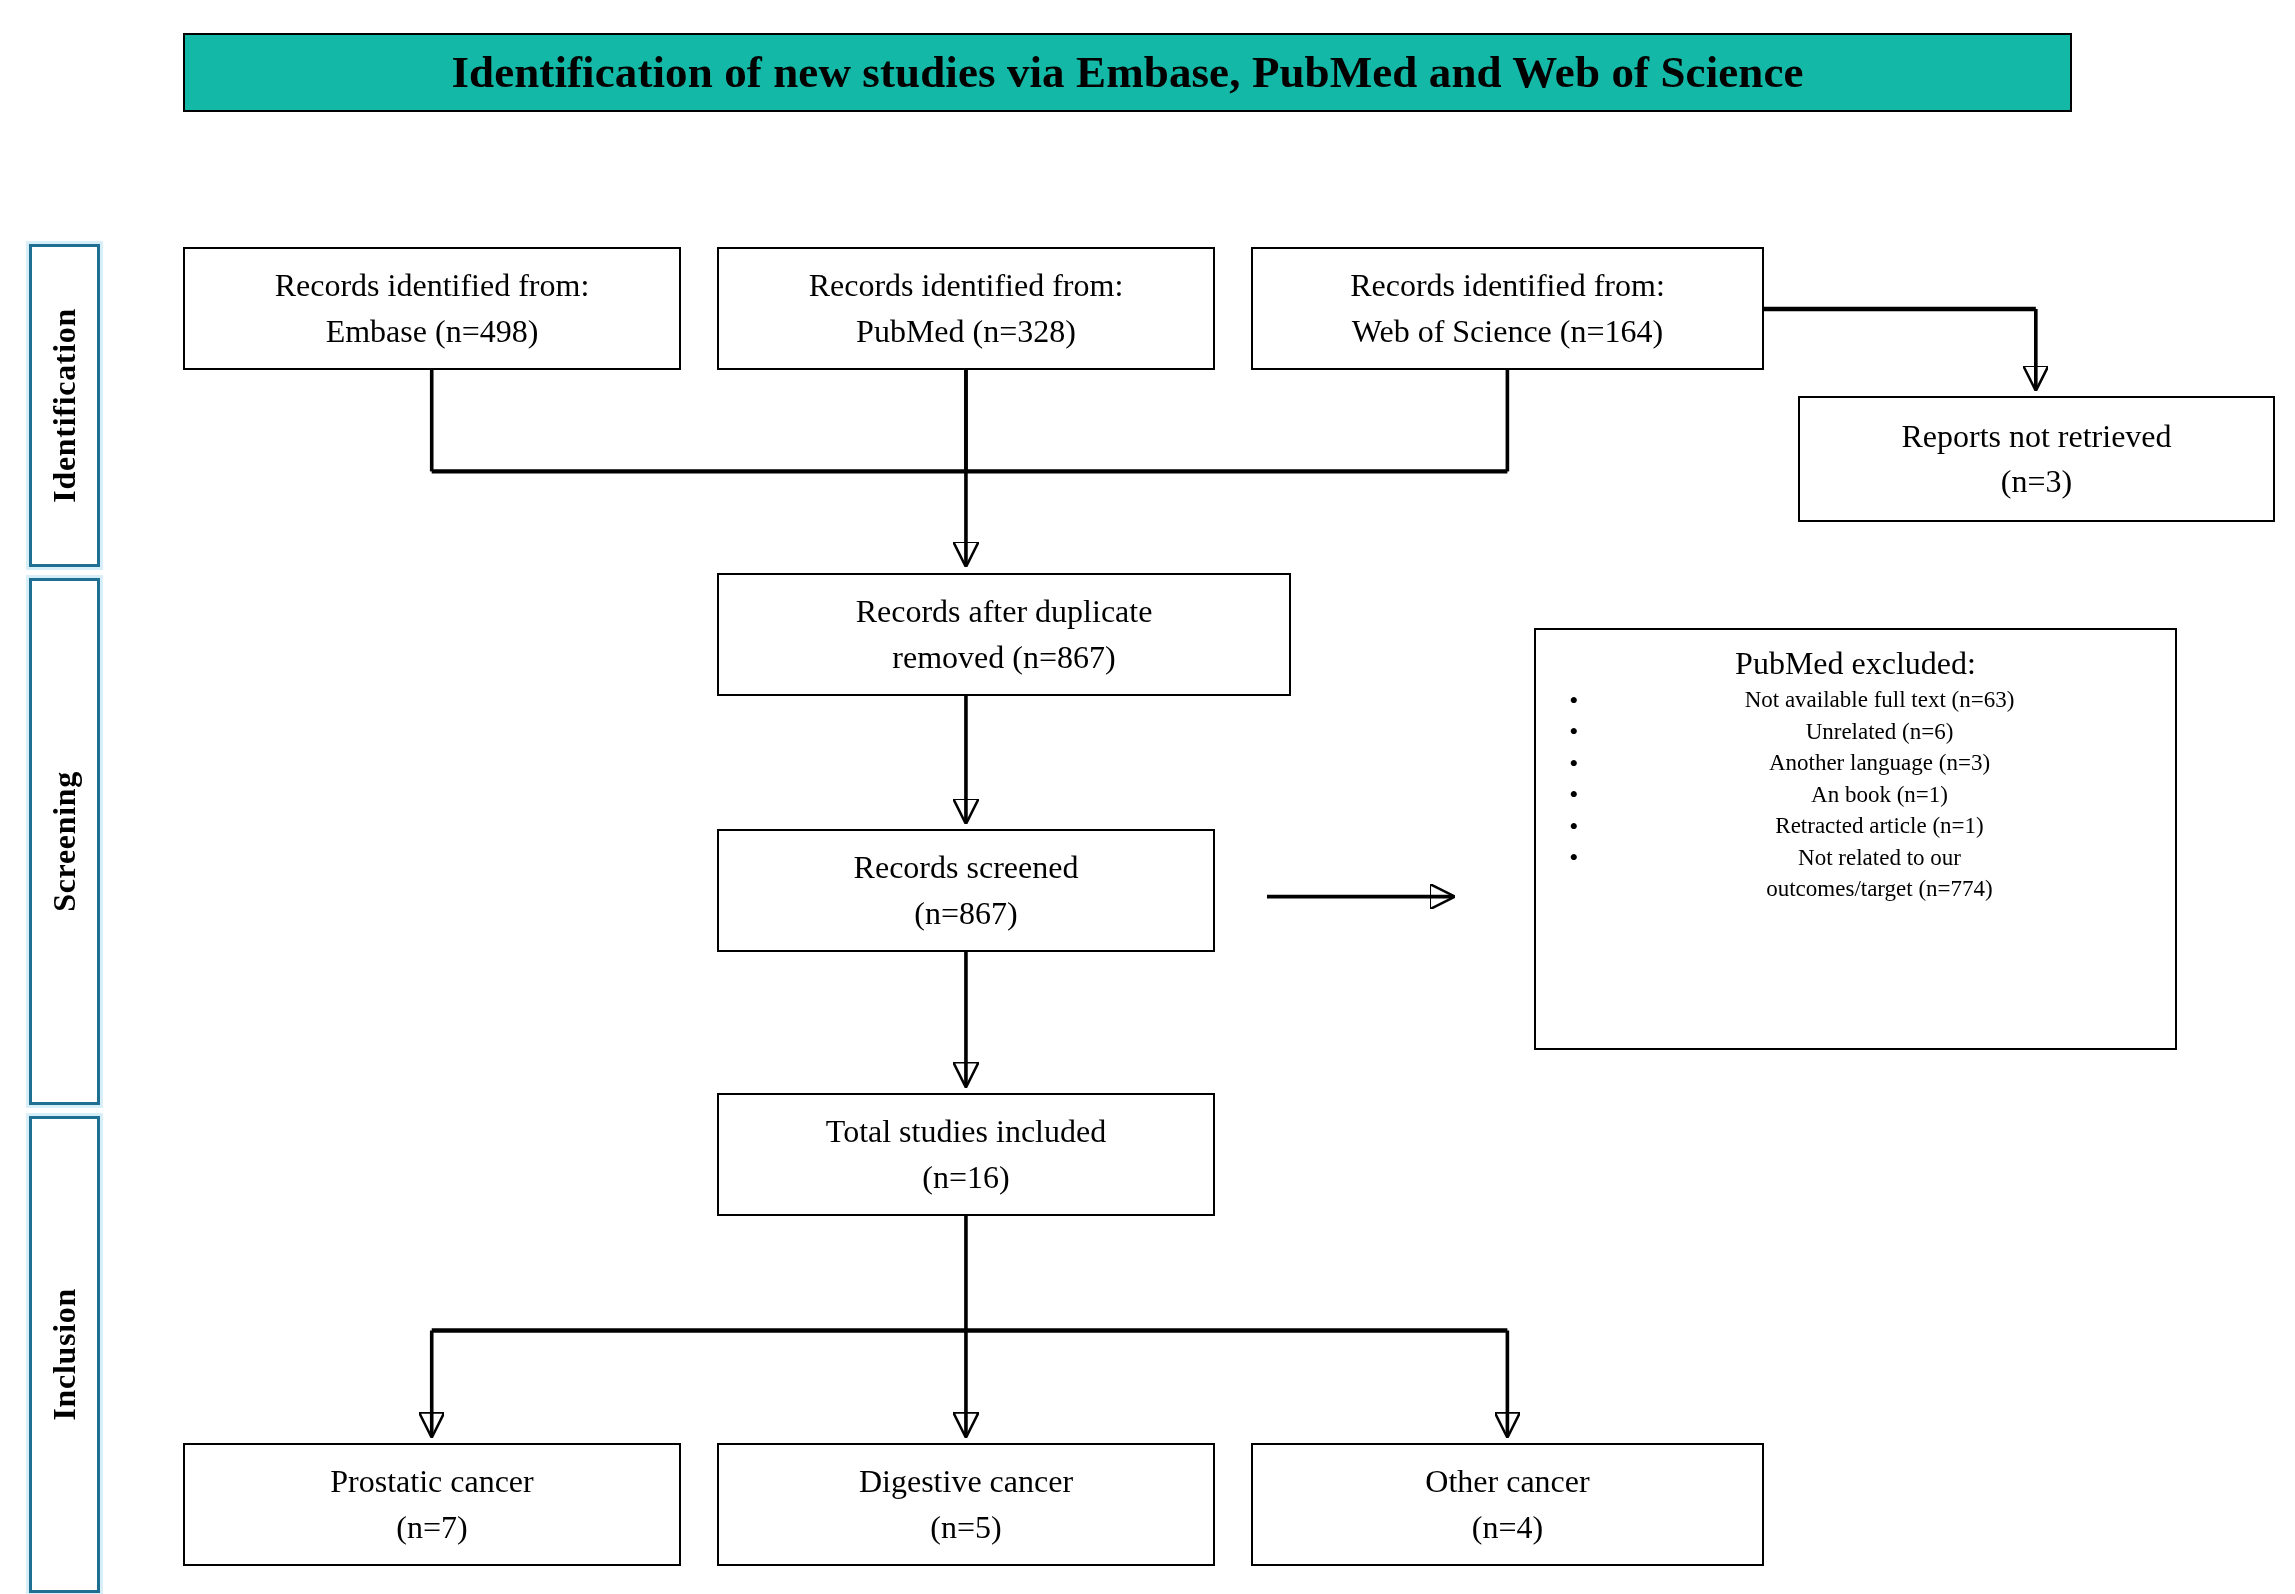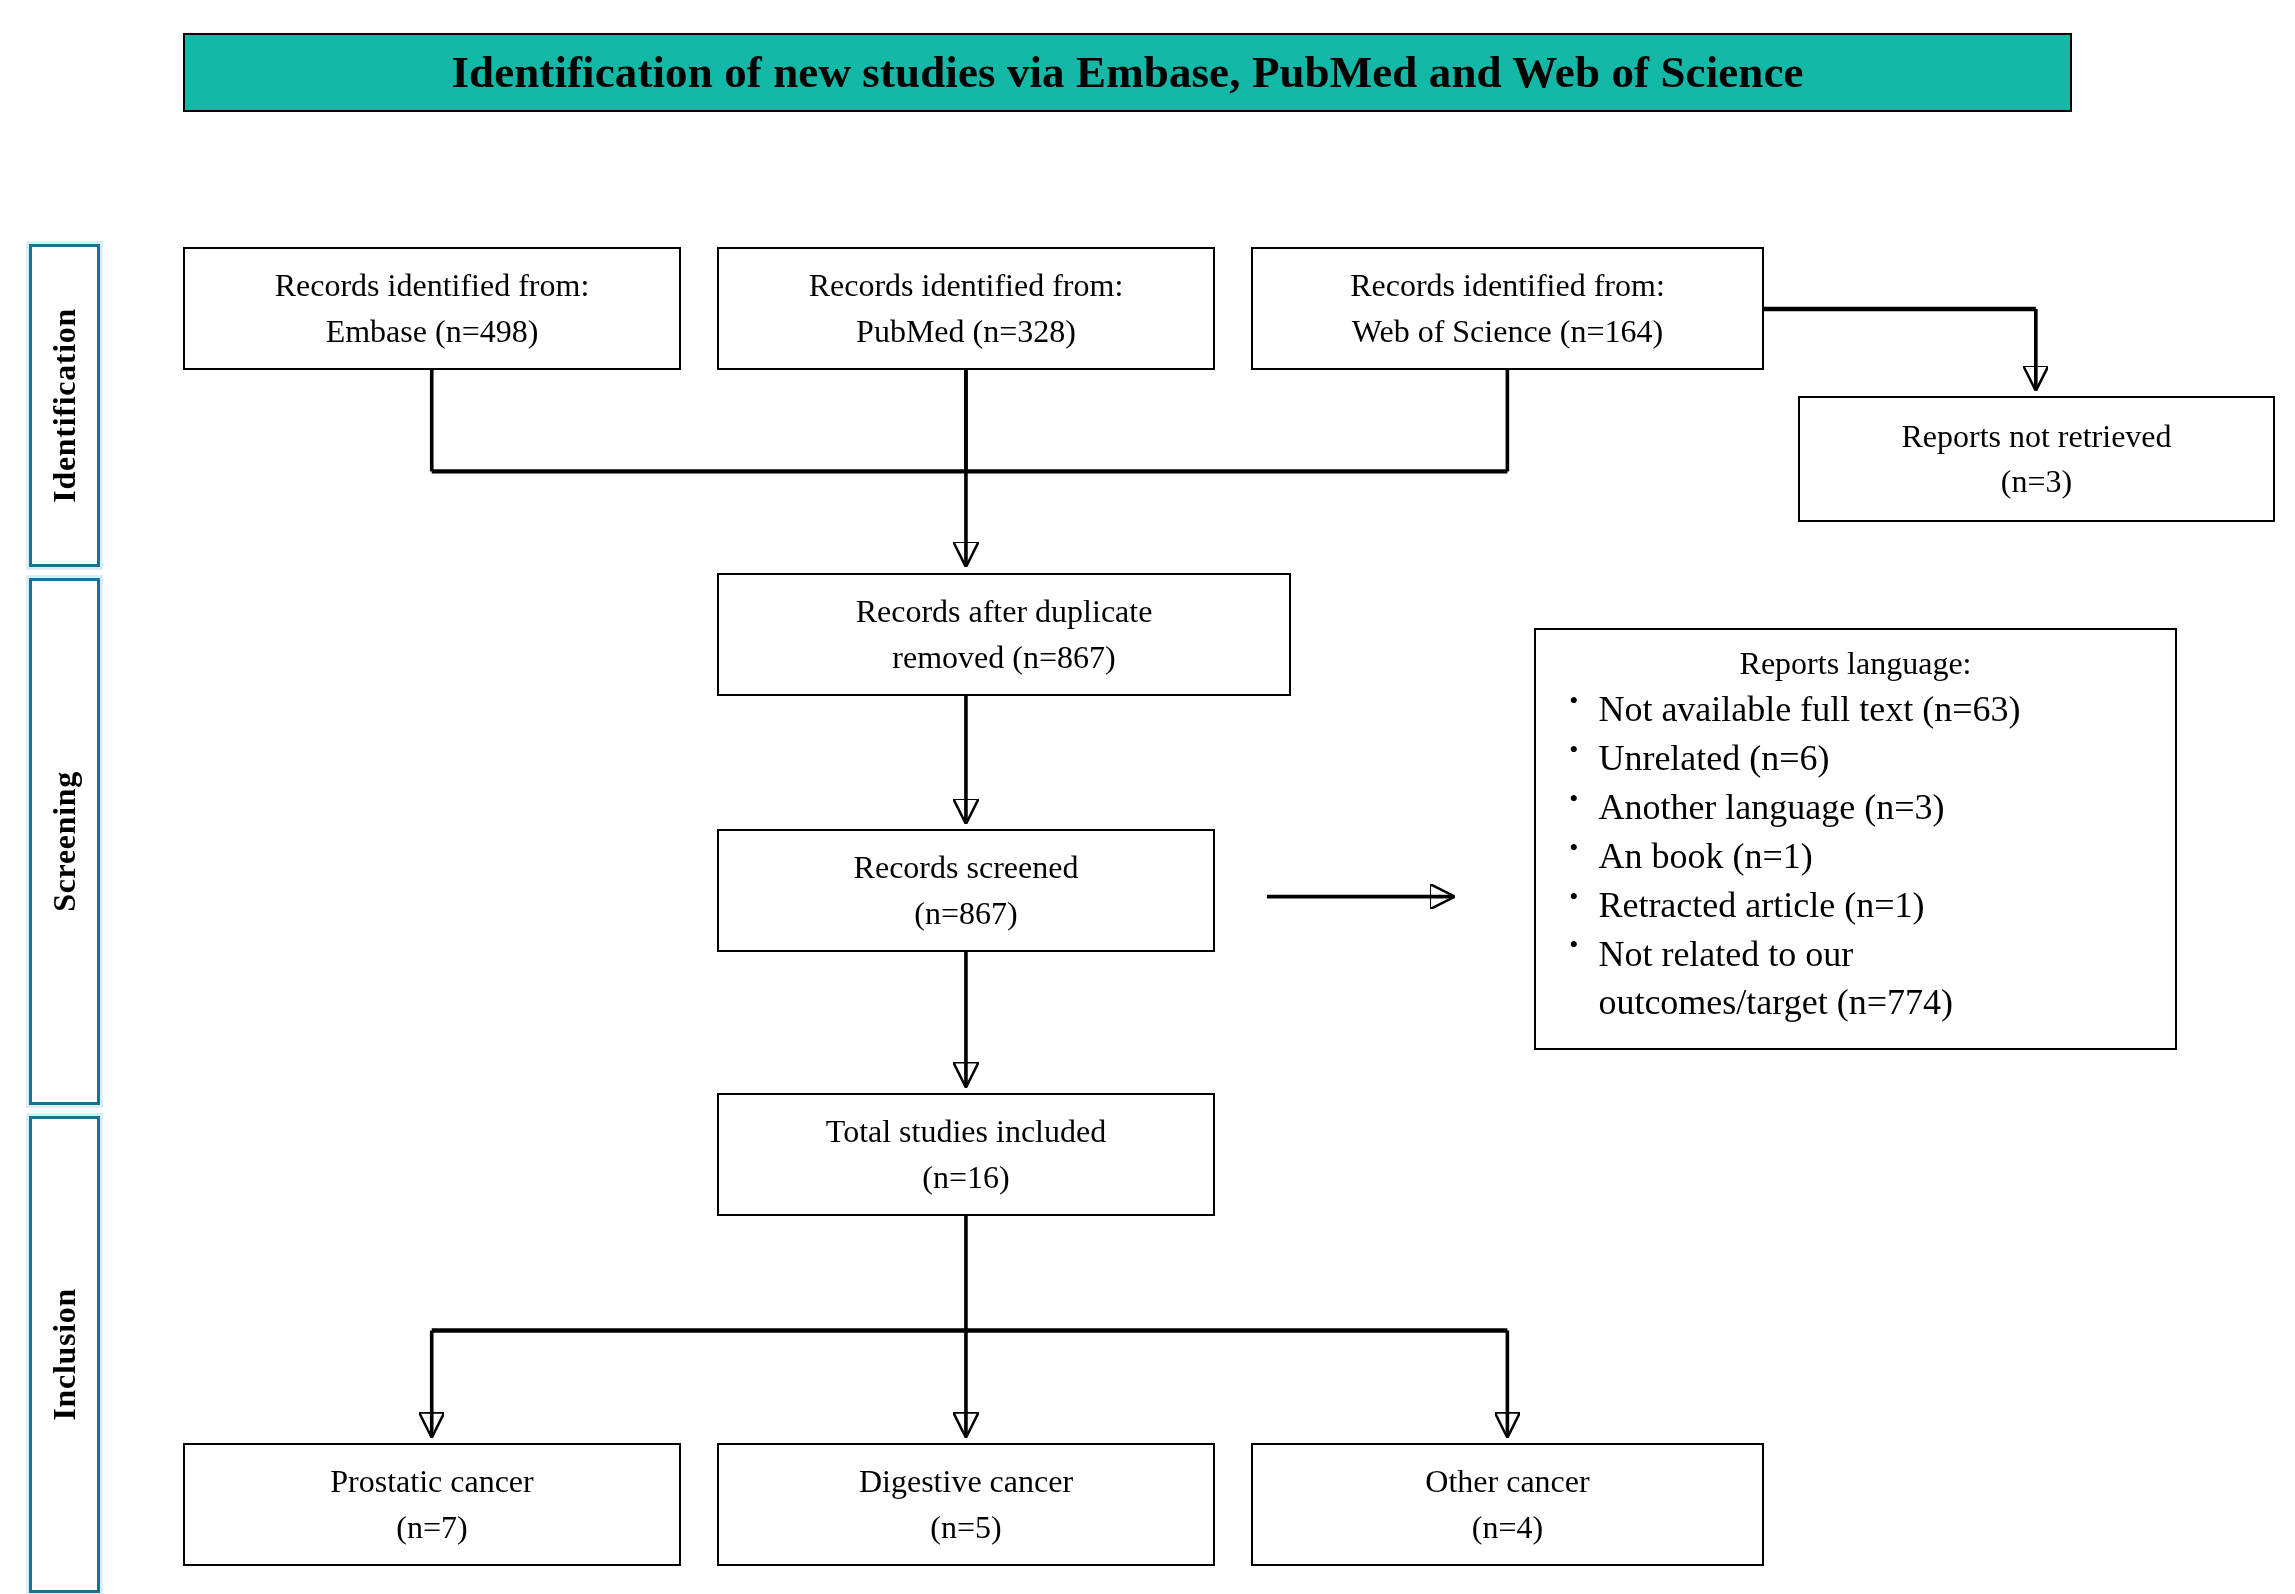--- a/index.html
+++ b/index.html
@@ -110,23 +110,23 @@
     margin-bottom: 1.4px;
     white-space: nowrap;
   }
   #box-excluded ul {
     list-style: none;
     margin: 0;
     padding: 0 0 0 13px;
   }
   #box-excluded li {
     position: relative;
-    font-size: 36px;
+    font-size: 23px;
     line-height: 1.34;
-    text-align: left;
+    text-align: center;
     padding-left: 35px;
     margin-bottom: 0.7px;
   }
   #box-excluded li::before {
     content: "\2022";
     position: absolute;
     left: 5.8px;
     top: -1.4px;
     font-size: 26px;
   }
@@ -233,21 +233,21 @@
   </div>
 
   <div class="fbox" id="box-screened">
     <span class="ftext">
       <span class="l">Records screened</span>
       <span class="l">(n=867)</span>
     </span>
   </div>
 
   <div class="fbox" id="box-excluded">
-    <div class="ex-title">Reports language:</div>
+    <div class="ex-title">PubMed excluded:</div>
     <ul>
       <li>
         <span>Not available full text (n=63)</span>
       </li>
       <li>
         <span>Unrelated (n=6)</span>
       </li>
       <li>
         <span>Another language (n=3)</span>
       </li>

